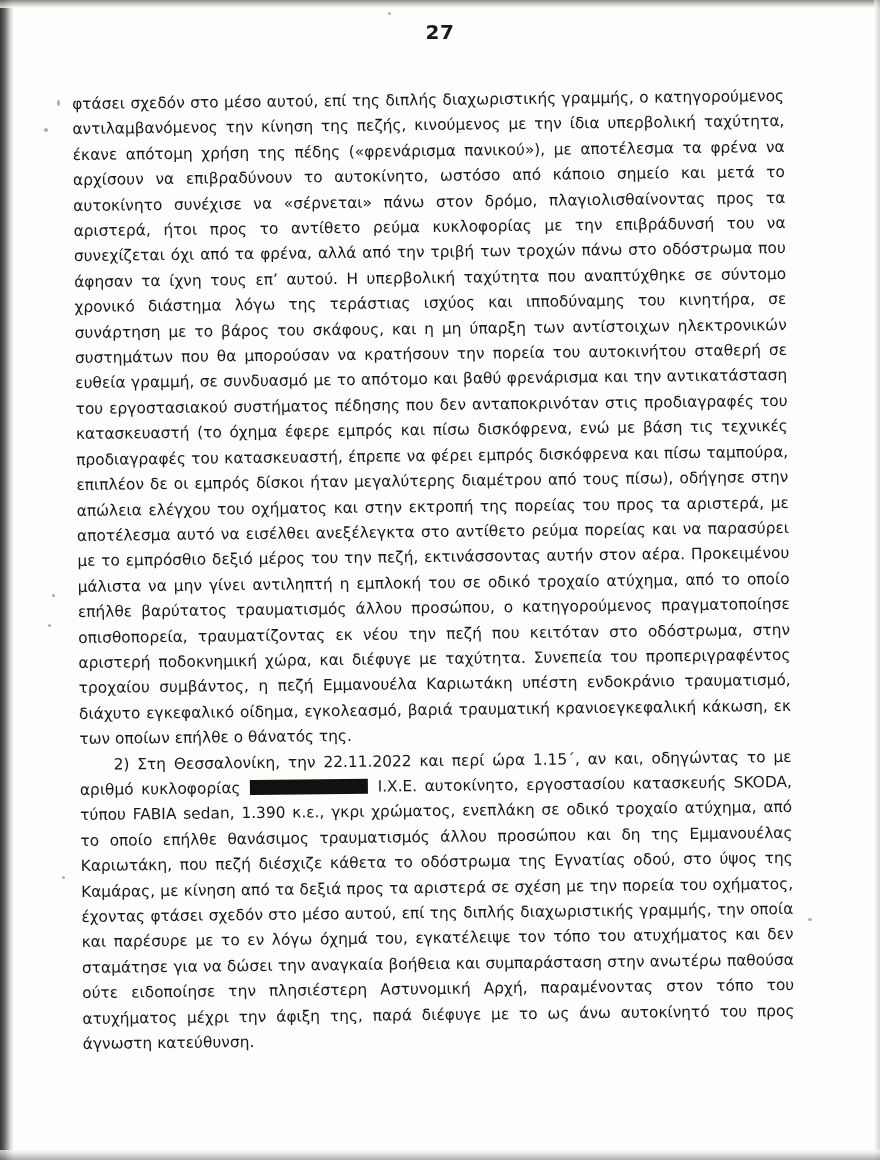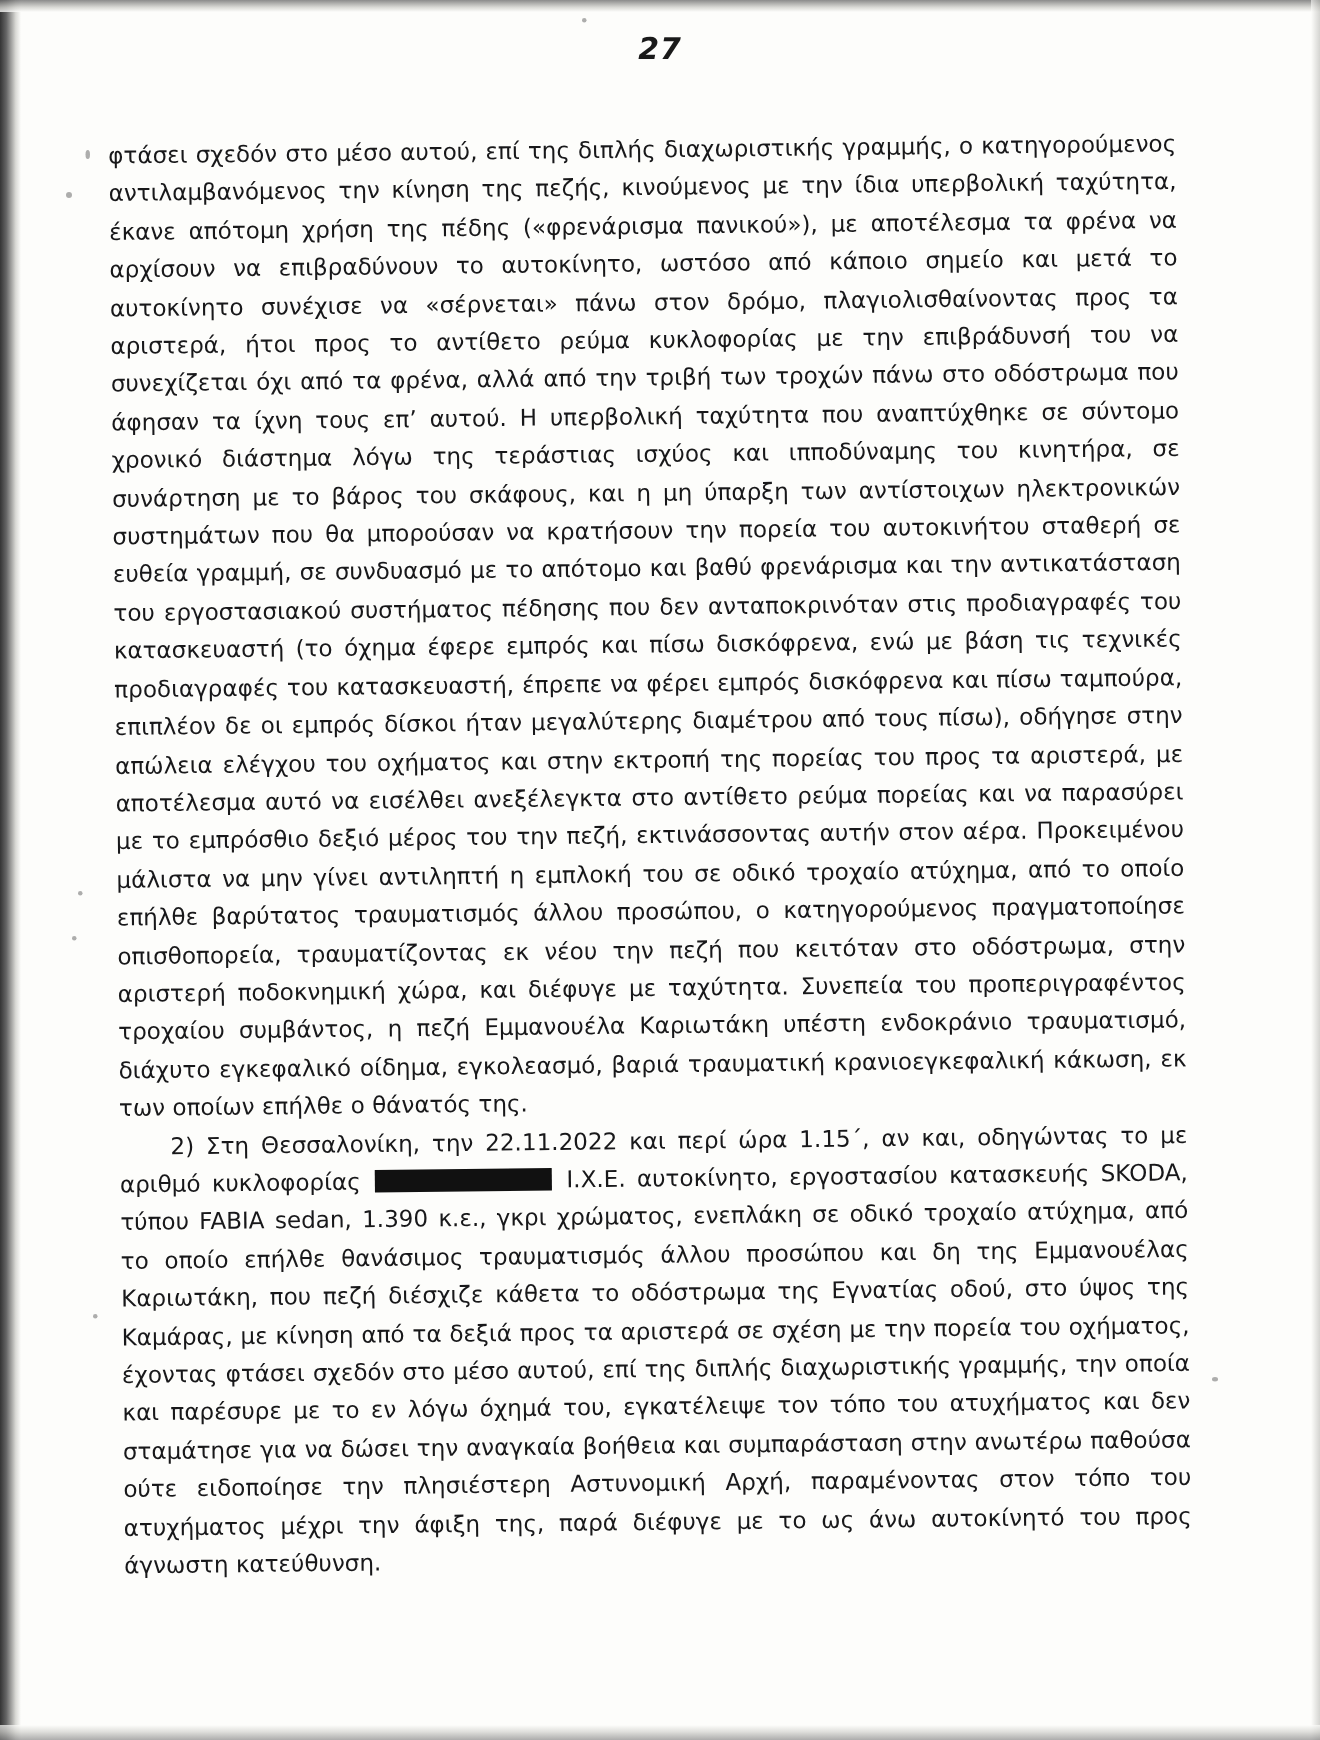--- a/index.html
+++ b/index.html
@@ -71,21 +71,20 @@
   .page-number {
     position: absolute;
     top: 20px;
     left: 0;
     width: 880px;
     text-align: center;
     font-size: 20px;
     font-weight: bold;
     color: #1a1a1a;
     letter-spacing: 0.5px;
-    font-style: italic;
   }
 
   .body-text {
     position: absolute;
     left: 72px;
     top: 92px;
     width: 712px;
     font-size: 15.4px;
     line-height: 25.4px;
     color: #18181a;

